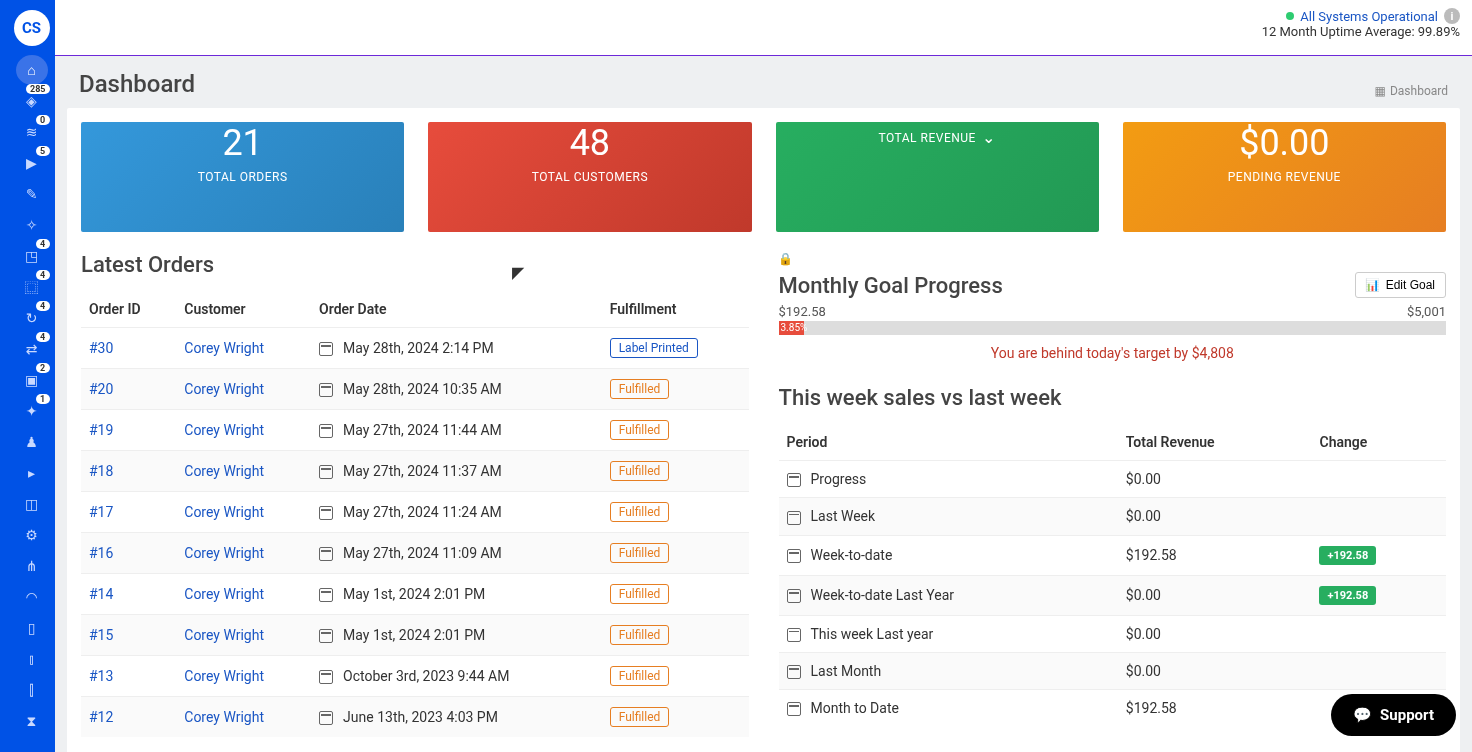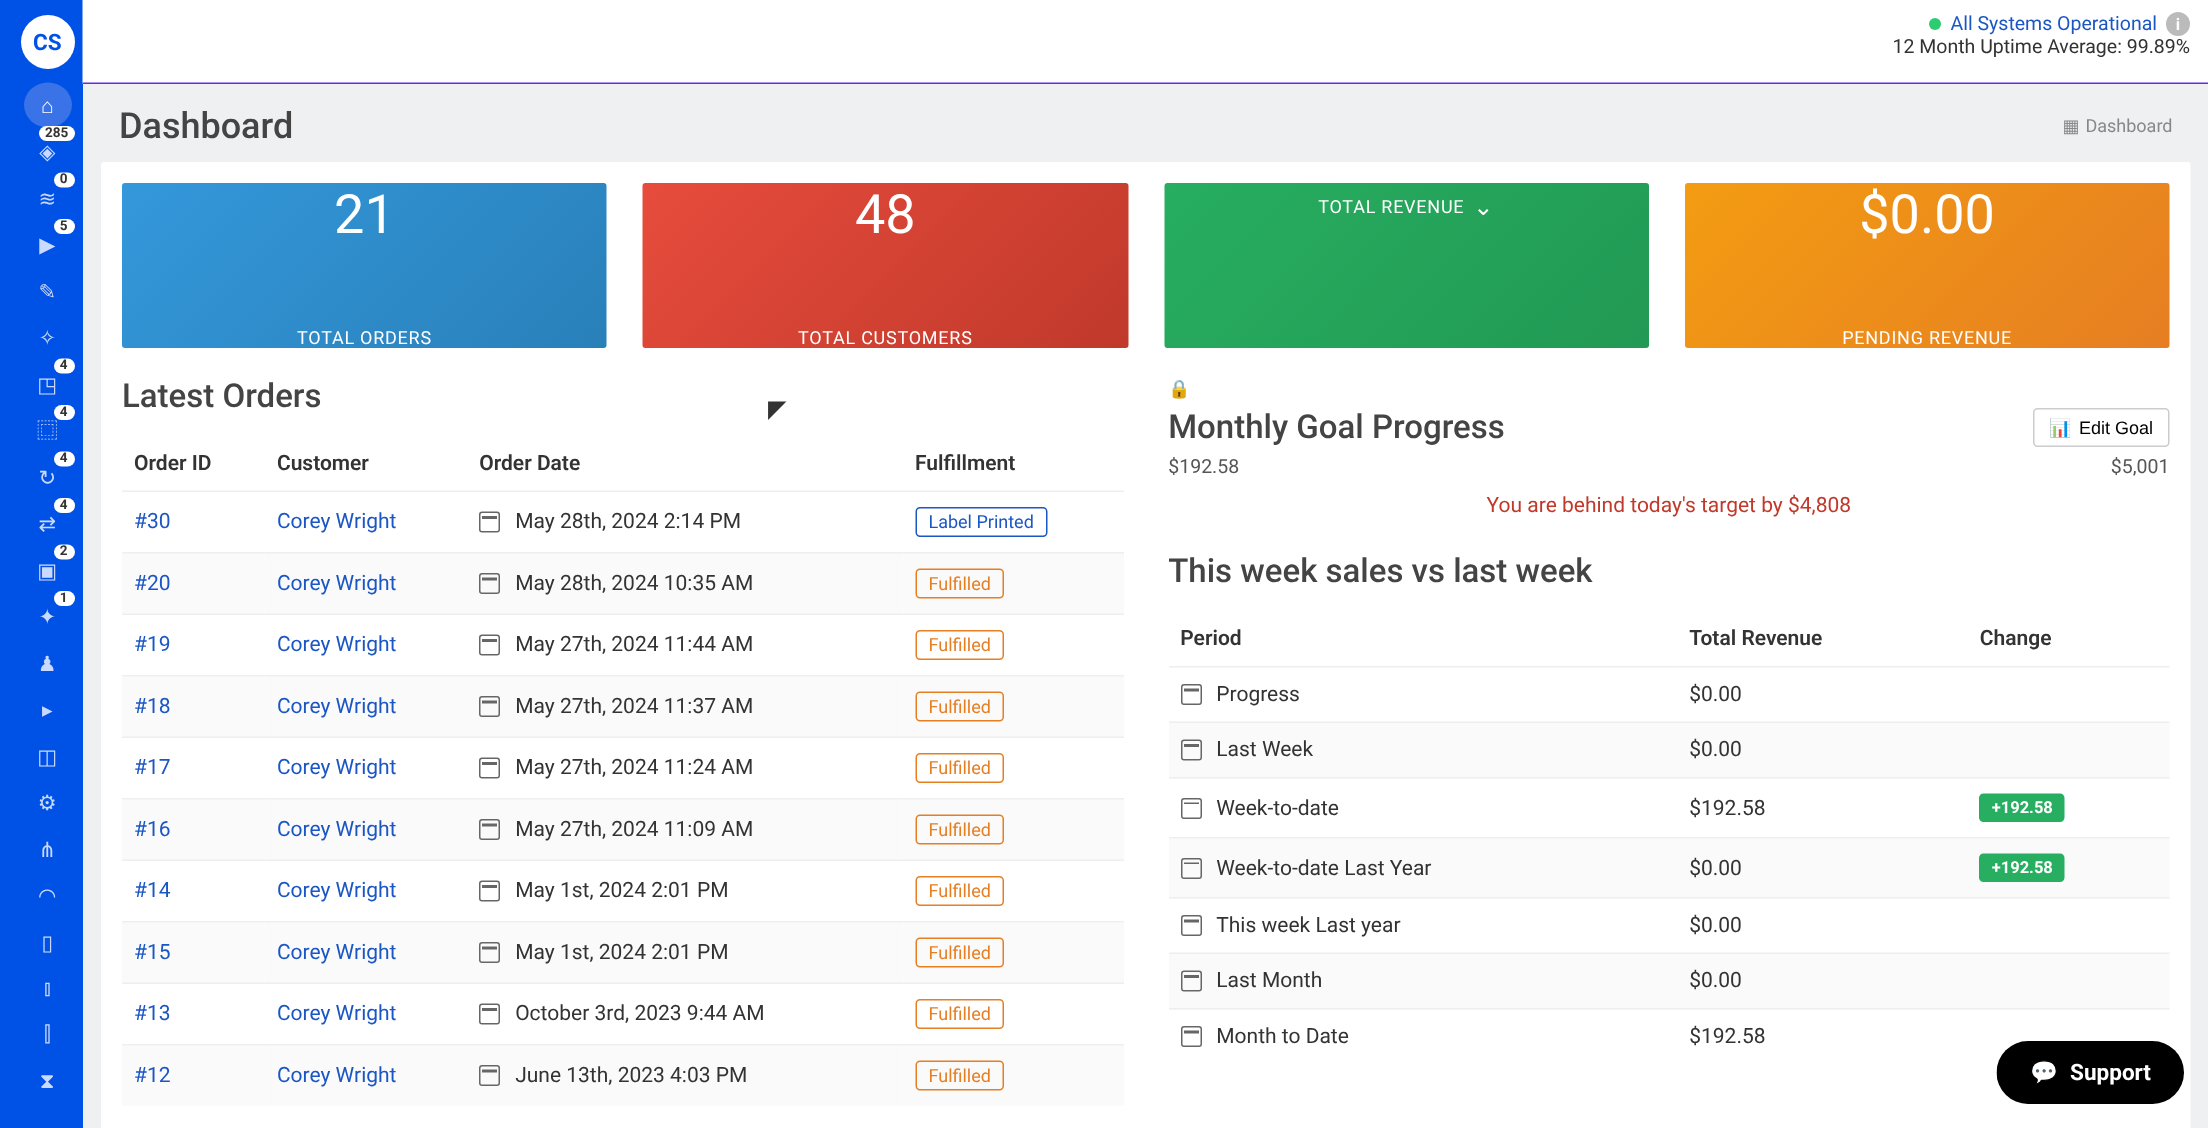--- a/index.html
+++ b/index.html
@@ -9,26 +9,26 @@
 .status-line1{display:flex;align-items:center;gap:6px;justify-content:flex-end}
 .status-dot{width:8px;height:8px;background:#2ecc71;border-radius:50%}
 .status-text{color:#1a56c4}
 .info-ic{width:16px;height:16px;border-radius:50%;background:#bbb;color:#fff;font-size:11px;display:flex;align-items:center;justify-content:center;font-weight:bold}
 .sidebar{position:absolute;top:0;left:0;width:63px;height:100%;background:#0052e6;display:flex;flex-direction:column;align-items:center;padding-top:0}
 .logo{width:36px;height:36px;border-radius:50%;background:#fff;color:#0052e6;font-weight:bold;display:flex;align-items:center;justify-content:center;font-size:15px;margin:10px 0 8px}
 .side-ic{width:32px;height:30px;display:flex;align-items:center;justify-content:center;color:#c9d9ff;cursor:pointer;position:relative;margin:1px 0}
 .side-ic.active{background:#3a73e8;border-radius:50%;color:#fff}
 .side-ic .badge{position:absolute;top:-2px;right:-2px;background:#fff;color:#333;font-size:9px;border-radius:8px;padding:0 4px;font-weight:bold;min-width:14px;text-align:center}
 .main{position:absolute;top:56px;left:55px;right:0;bottom:0;background:#eef0f2;overflow-y:auto}
-.page-head{display:flex;justify-content:space-between;align-items:center;padding:14px 24px 10px}
+.page-head{display:flex;justify-content:space-between;align-items:flex-end;padding:14px 24px 10px}
 .page-title{font-size:24px;font-weight:500;color:#444}
 .crumb{color:#888;font-size:12px;display:flex;align-items:center;gap:4px}
 .content{background:#fff;margin:0 12px;padding:14px;border-radius:2px}
 .kpis{display:flex;gap:24px;margin-bottom:20px}
-.kpi{flex:1;height:110px;display:flex;flex-direction:column;align-items:center;justify-content:space-between;color:#fff;border-radius:2px}
+.kpi{flex:1;height:110px;display:flex;flex-direction:column;align-items:center;justify-content:flex-start;color:#fff;border-radius:2px}
 .kpi.blue{background:linear-gradient(135deg,#3498db,#2980b9)}
 .kpi.red{background:linear-gradient(135deg,#e74c3c,#c0392b)}
 .kpi.green{background:linear-gradient(135deg,#27ae60,#229954)}
 .kpi.orange{background:linear-gradient(135deg,#f39c12,#e67e22)}
 .kpi .val{font-size:36px;font-weight:400}
 .kpi .lbl{font-size:12px;letter-spacing:.5px;margin-top:6px;display:flex;align-items:center;gap:6px}
 .cols{display:flex;gap:30px}
 .col{flex:1;min-width:0}
 .sec-title{font-size:22px;font-weight:500;margin-bottom:14px;color:#444}
 table{width:100%;border-collapse:collapse}
@@ -215,20 +215,23 @@
           <button class="edit-goal">
             <span>📊</span>
             <span>Edit Goal</span>
           </button>
         </div>
         <div class="goal-bar-wrap">
           <div class="goal-range">
             <span>$192.58</span>
             <span>$5,001</span>
           </div>
+          <div class="goal-bar">
+            <div class="goal-fill" id="goal-fill" style="width: 3.85%;">3.85%</div>
+          </div>
           <div class="goal-msg">You are behind today's target by $4,808</div>
         </div>
         <div class="sales-sec">
           <div class="sec-title">This week sales vs last week</div>
           <table>
             <thead>
                 <tr id="sales-head">
                   <th>Period</th>
                   <th>Total Revenue</th>
                   <th>Change</th>

